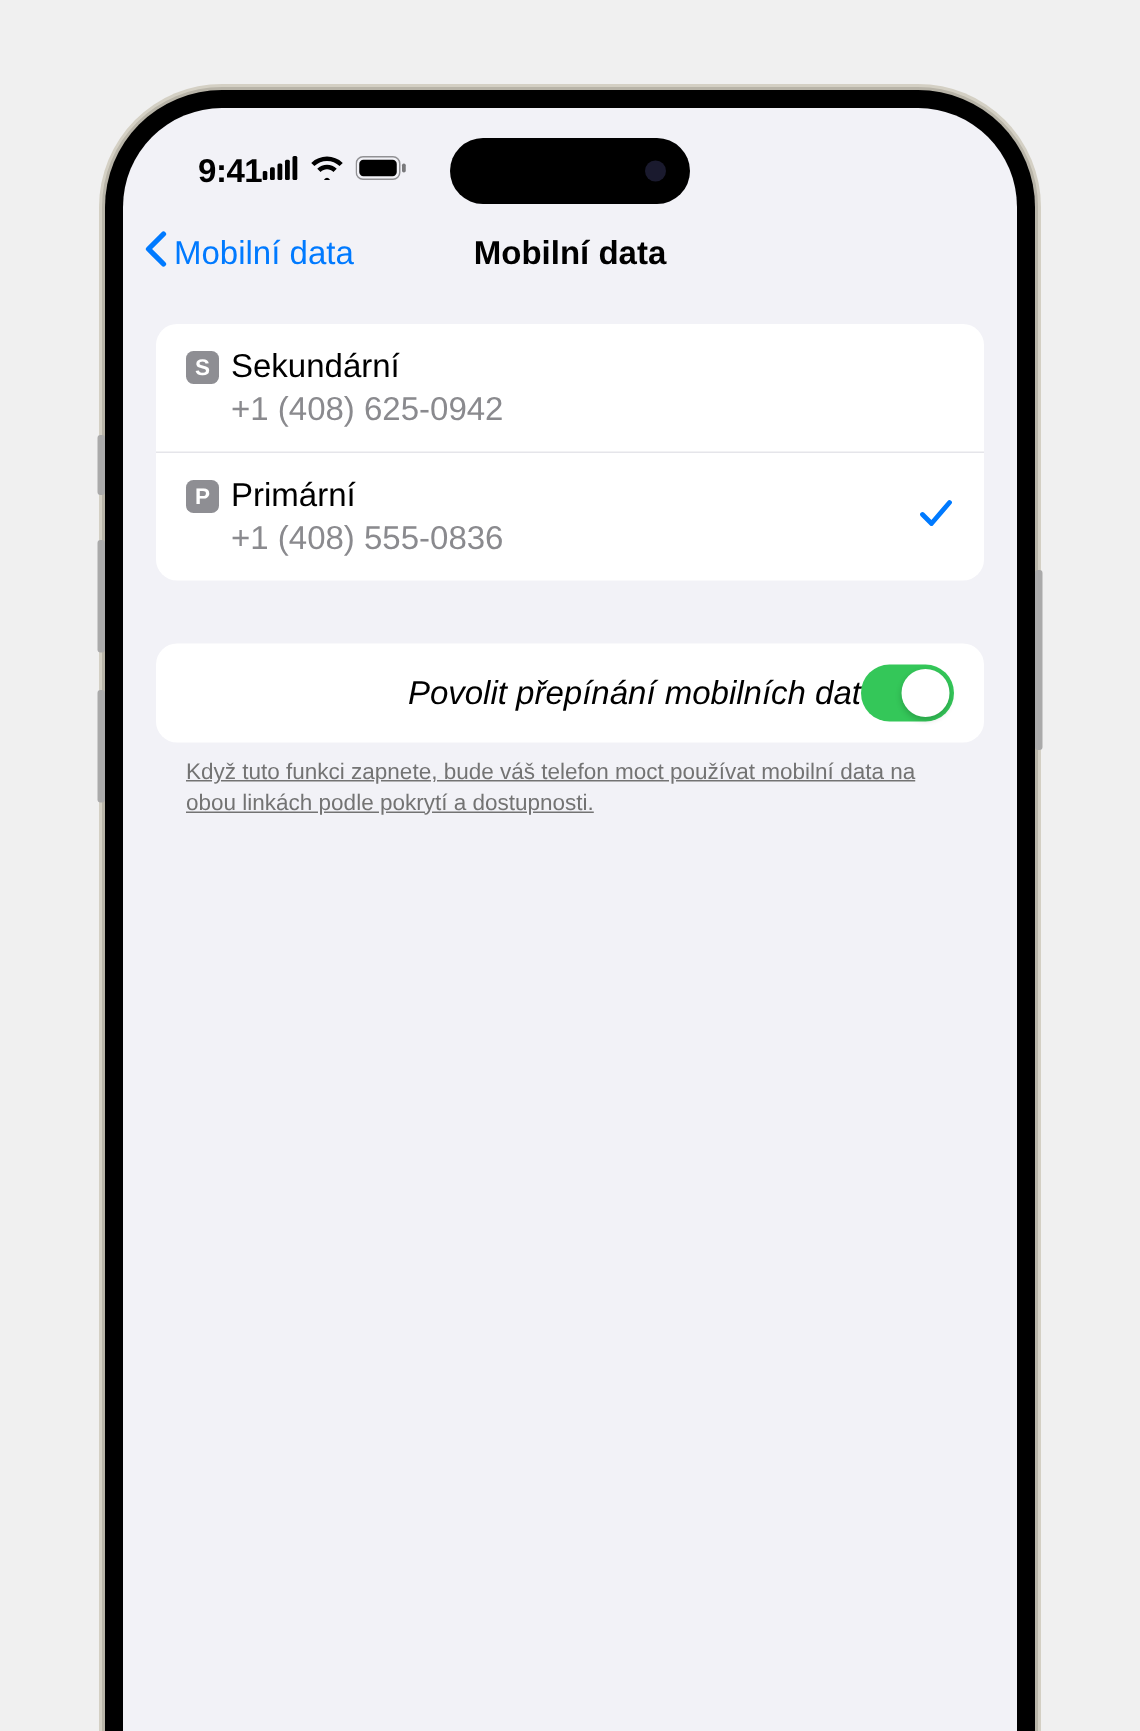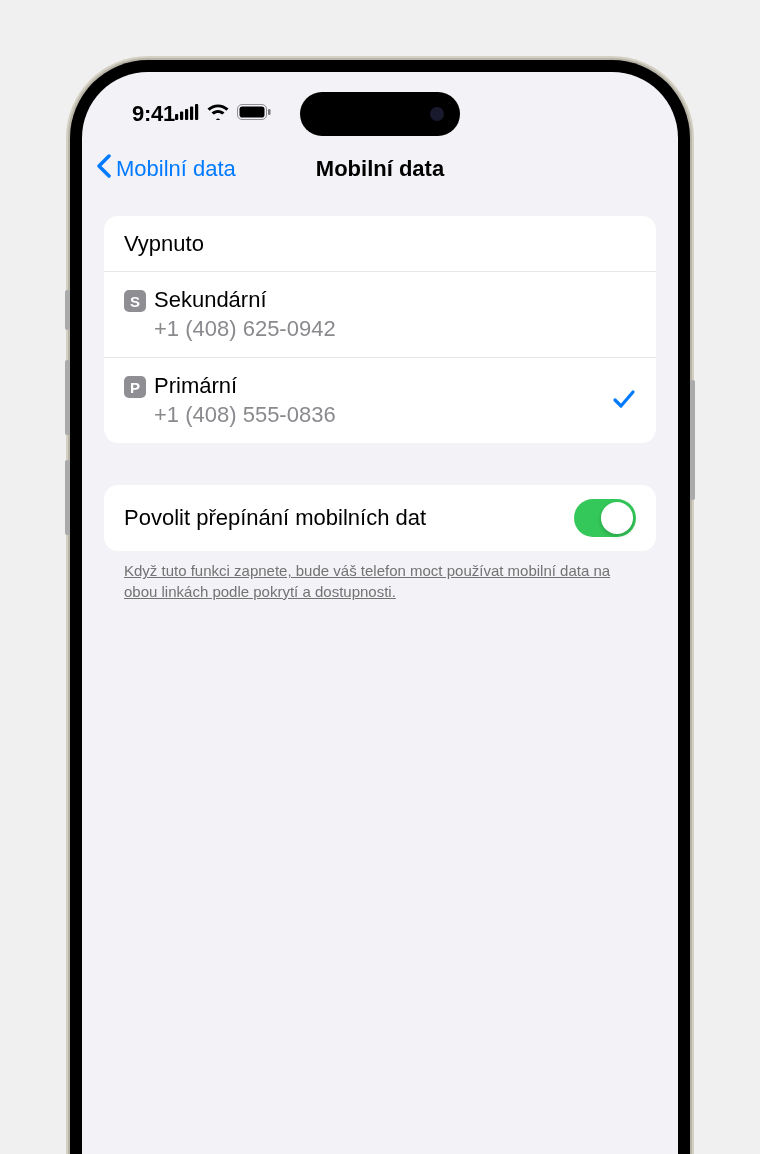--- a/index.html
+++ b/index.html
@@ -169,21 +169,22 @@
     }
     .toggle-group {
       margin-top: 42px;
       background: #fff;
       border-radius: 14px;
     }
     .toggle-row {
       padding: 14px 20px;
       display: flex;
       align-items: center;
-      justify-content: space-between;
+      justify-content: flex-end;
+      font-style: italic;
     }
     .toggle-label {
       font-size: 22px;
       color: #000;
     }
     .toggle-switch {
       width: 62px;
       height: 38px;
       background: #34c759;
       border-radius: 19px;
@@ -257,23 +258,20 @@
           </svg>
         </span>
         <span>Mobilní data</span>
       </div>
       <div class="nav-title">Mobilní data</div>
     </div>
 
     <div class="content">
 
       <div class="list-group">
-        <div class="list-row">
-          <span class="row-simple">Vypnuto</span>
-        </div>
 
         <div class="list-row">
           <div class="sim-row-left">
             <div class="sim-badge">S</div>
             <div class="sim-text">
               <span class="sim-name">Sekundární</span>
               <span class="sim-number">+1 (408) 625-0942</span>
             </div>
           </div>
         </div>

